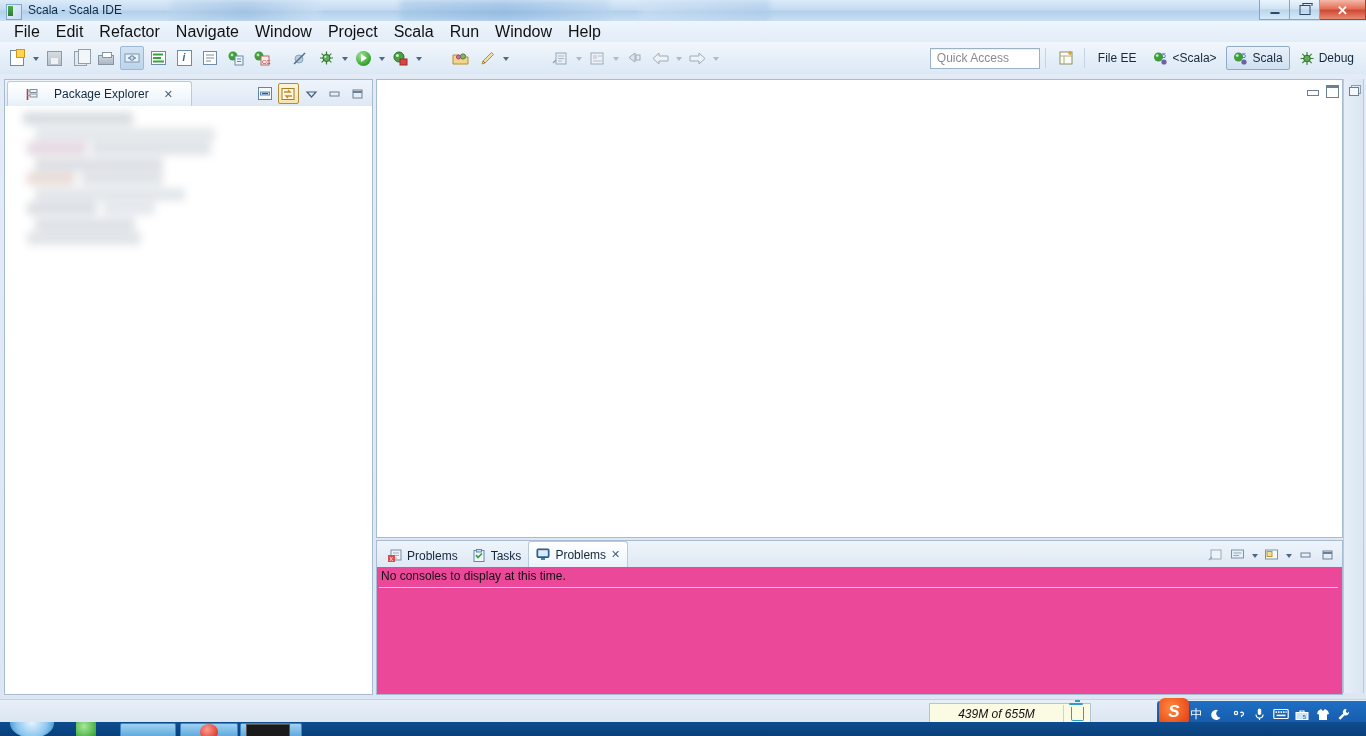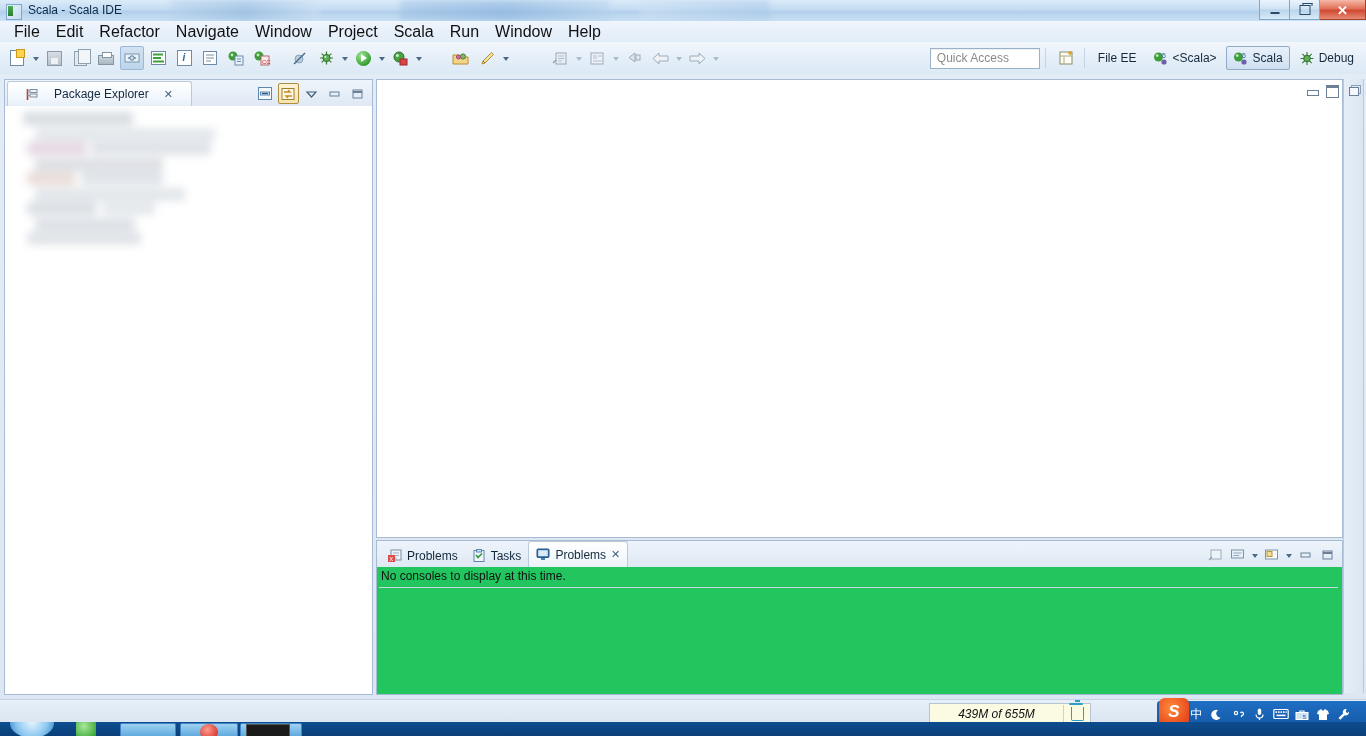--- a/index.html
+++ b/index.html
@@ -279,21 +279,21 @@
   }
   .con-tab.active {
     height: 25px; margin-top: 1px;
     background: linear-gradient(180deg,#ffffff 0%,#f4f9fd 60%,#e9f2fa 100%);
     border: 1px solid #b9cadc; border-bottom: none; border-radius: 3px 3px 0 0;
   }
   .con-tools {
     position: absolute; right: 4px; top: 3px; display: flex; align-items: center; gap: 1px;
   }
   .con-body {
-    position: absolute; left: 0; top: 26px; right: 0; bottom: 0; background: #22c55e;
+    position: absolute; left: 0; top: 26px; right: 0; bottom: 0; background: #ec4899;
   }
   .con-text {
     position: absolute; left: 4px; top: 2px; font-size: 12px; color: #111;
   }
   .con-rule {
     position: absolute; left: 2px; right: 4px; top: 20px; height: 1px; background: #c9d7e4;
   }
 
   
   .statusbar {

